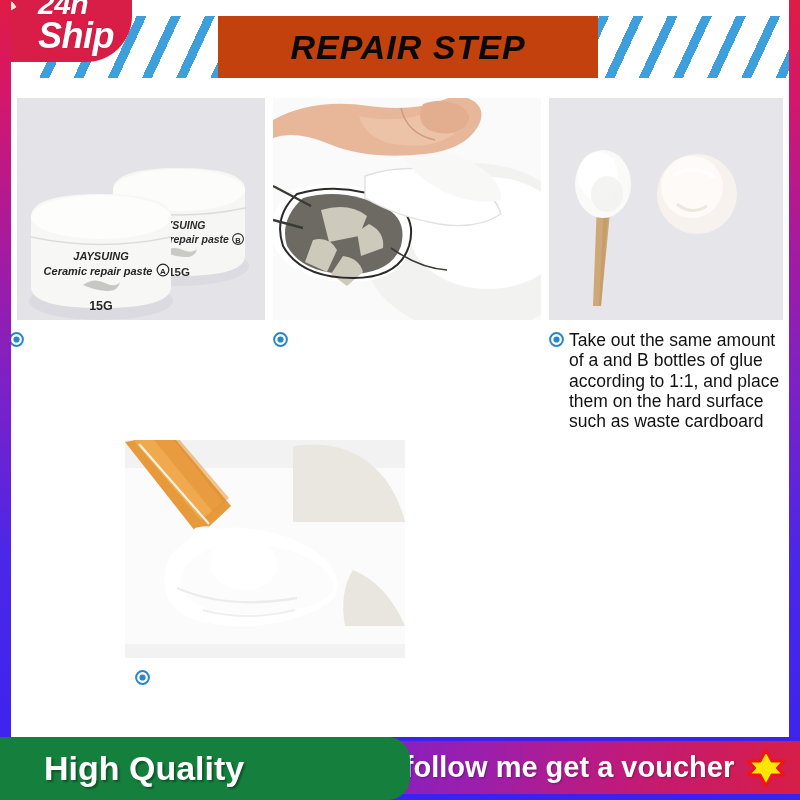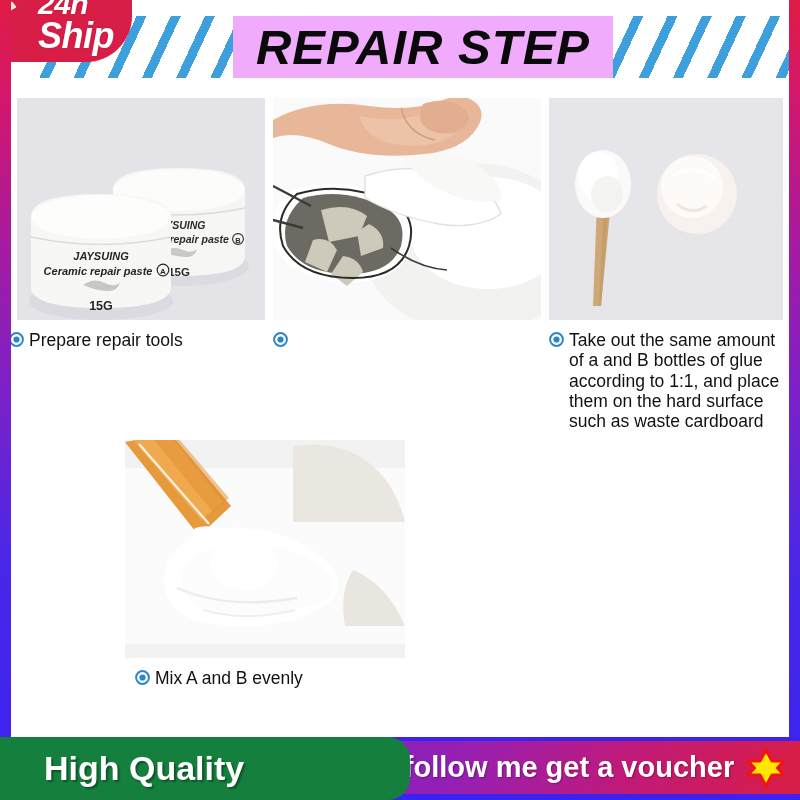--- a/index.html
+++ b/index.html
@@ -32,25 +32,25 @@
   }
   .stripes{
     position:absolute;top:16px;height:62px;
     background-image:repeating-linear-gradient(115deg,
       #3d9fdc 0px,#3d9fdc 9px,
       #ffffff 9px,#ffffff 31px);
   }
   .stripes.s-left{left:34px;width:210px;}
   .stripes.s-right{left:565px;width:225px;}
   .title{
-    position:absolute;left:233px;top:16px;width:380px;height:62px;
+    position:absolute;left:218px;top:16px;width:380px;height:62px;
     display:flex;align-items:center;justify-content:center;
-    font-size:49px;font-weight:bold;font-style:italic;
+    font-size:34px;font-weight:bold;font-style:italic;
     letter-spacing:1px;color:#0a0a0a;
-    background:#f0abfc;
+    background:#c2410c;
   }
   
   .badge{
     position:absolute;left:-28px;top:-16px;
     width:160px;height:78px;
     background:#d81e46;
     border-radius:0 0 46px 0;
     z-index:5;
     overflow:hidden;
   }
@@ -177,21 +177,20 @@
             <path d="M66 187 q11 -8 22 -2 q10 5 15 -1 q-2 10 -14 9 q-12 -1 -23 -6 Z" fill="#c7c7c4"></path>
             <text x="84" y="212" font-family="Liberation Sans, sans-serif" font-size="12.5" font-weight="bold" fill="#262626" text-anchor="middle">15G</text>
           </g>
         </svg>
       </div>
       <div class="caption" style="left:-8px;top:232px;width:256px;">
         <svg class="bullet" width="15" height="15" viewBox="0 0 15 15">
           <circle cx="7.5" cy="7.5" r="6.4" fill="#ffffff" stroke="#2b86c9" stroke-width="2"></circle>
           <circle cx="7.5" cy="7.5" r="3.1" fill="#2b86c9"></circle>
         </svg>
-        <span class="cap-text">Prepare repair tools</span>
       </div>
     </div>
 
     <div class="card" style="left:262px;width:268px;">
       <div class="photo" style="width:268px;height:222px;">
         <svg width="268" height="222" viewBox="0 0 268 222">
           <rect width="268" height="222" fill="#ffffff"></rect>
           <path d="M0 0 h268 v222 h-268 Z" fill="#fafafa"></path>
           <ellipse cx="200" cy="150" rx="110" ry="85" fill="#f2f2f0"></ellipse>
           <ellipse cx="215" cy="135" rx="78" ry="56" fill="#ffffff"></ellipse>
@@ -277,21 +276,20 @@
           <path d="M24 -6 L48 -8 L104 58 L88 72 Z" fill="#e08f30" opacity="0.5"></path>
           <path d="M70 88 q22 -6 34 10 q-18 16 -42 6 Z" fill="#ffffff"></path>
           <path d="M14 4 L84 84" stroke="#ffffff" stroke-width="2.2" fill="none" opacity="0.85"></path>
         </svg>
       </div>
       <div class="caption" style="left:10px;top:228px;width:270px;">
         <svg class="bullet" width="15" height="15" viewBox="0 0 15 15">
           <circle cx="7.5" cy="7.5" r="6.4" fill="#ffffff" stroke="#2b86c9" stroke-width="2"></circle>
           <circle cx="7.5" cy="7.5" r="3.1" fill="#2b86c9"></circle>
         </svg>
-        <span class="cap-text">Mix A and B evenly</span>
       </div>
     </div>
 
     <div class="card clip-caption" style="left:397px;width:286px;top:348px;">
       
       
     </div>
 
   </div>
 

